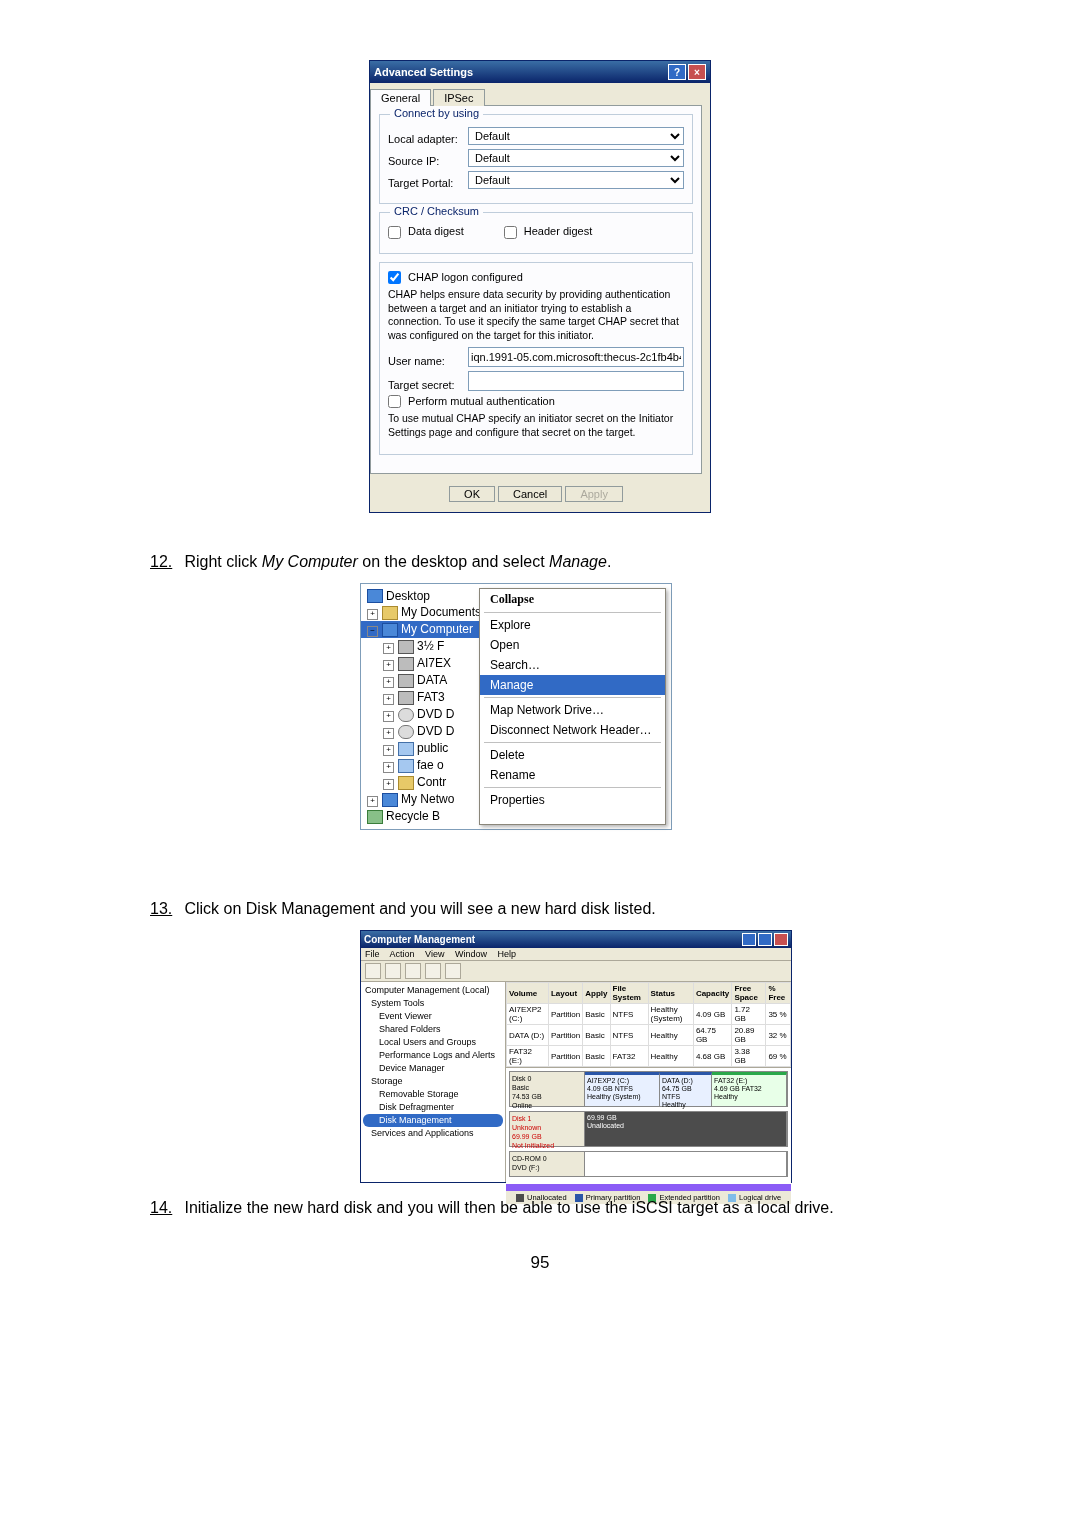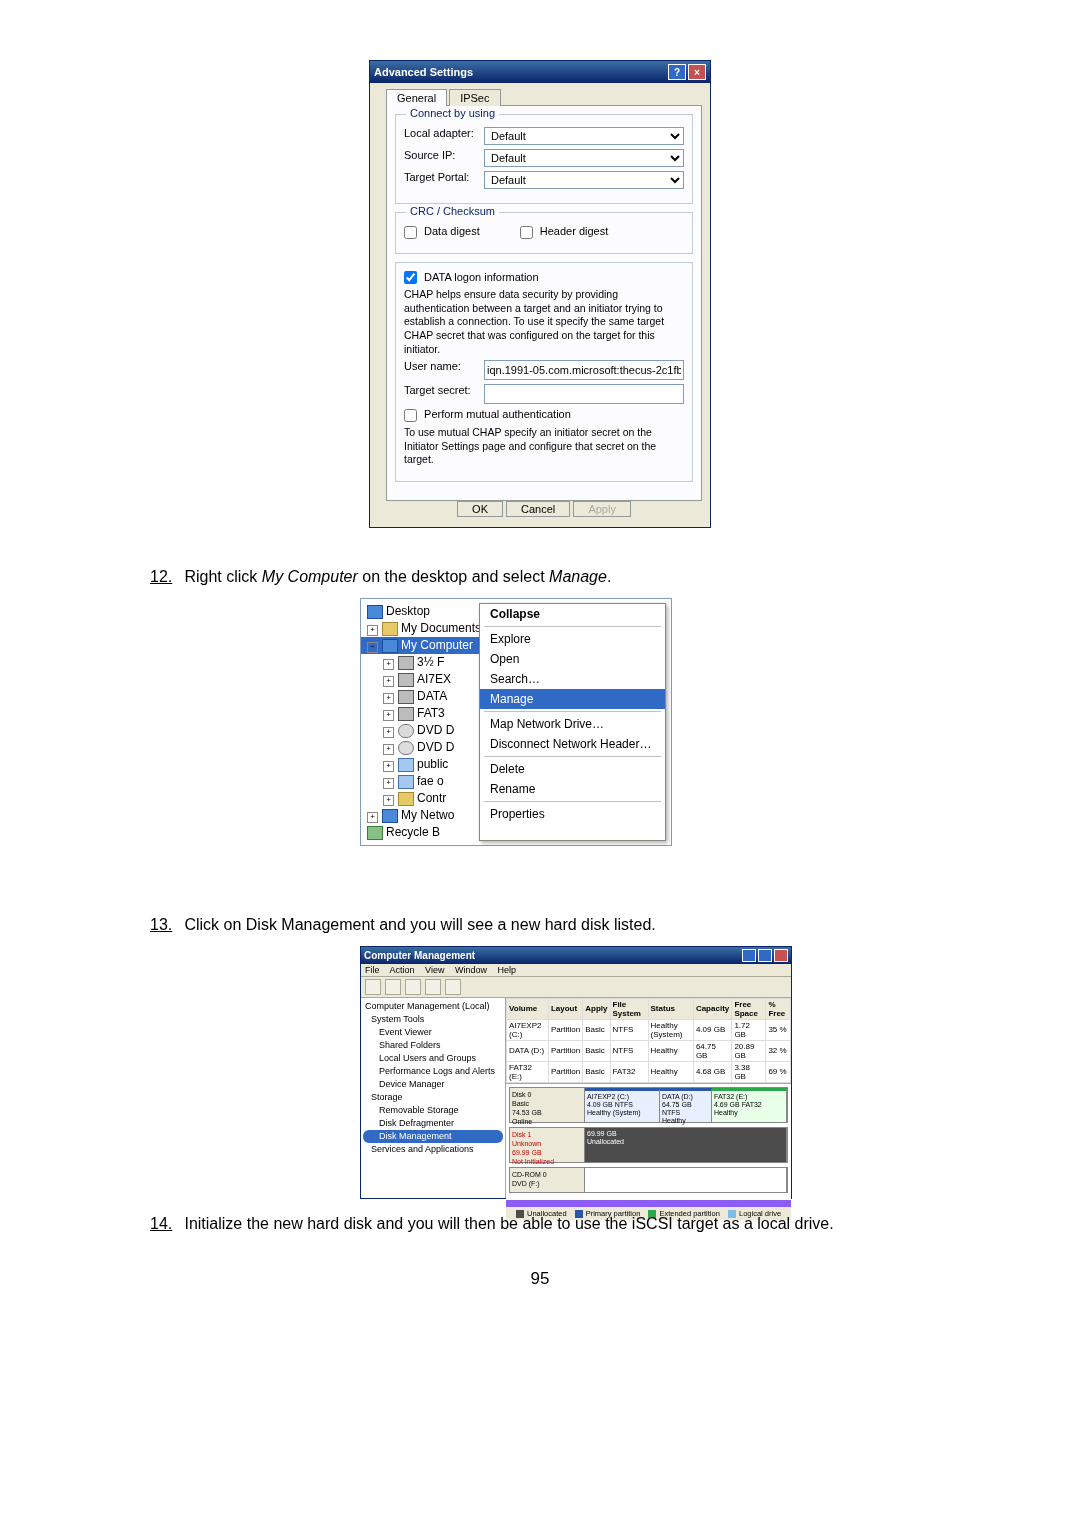--- a/index.html
+++ b/index.html
@@ -38,21 +38,21 @@
   color: #fff;
   font-size: 10px;
   display: inline-flex;
   align-items: center;
   justify-content: center;
   border: 1px solid #fff;
   margin-left: 2px;
 }
 .dialog1 .titlebar .tbbtn.help { background:#316ac5; }
 
-.dialog1 .body { padding: 6px 8px 10px 16px; }
+.dialog1 .body { padding: 6px 8px 10px 0; }
 .tabs { display:flex; }
 .tab {
   border:1px solid #919b9c;
   border-bottom:none;
   background:#ece9d8;
   padding:2px 10px;
   font-size:11px;
   margin-right:2px;
 }
 .tab.active { background:#fcfcfe; }
@@ -66,29 +66,29 @@
   border:1px solid #bfcddb;
   padding:8px 8px 10px 8px;
   margin-bottom:8px;
   position:relative;
 }
 .group > .legend {
   position:absolute; top:-8px; left:10px;
   background:#fcfcfe; padding:0 4px;
   color:#0a246a; font-size:11px;
 }
-.row { display:flex; align-items:flex-start; margin:4px 0; }
+.row { display:flex; align-items:flex-end; margin:4px 0; }
 .row .lab { width:80px; }
 .row select, .row input[type=text]{
   flex:1; border:1px solid #7f9db9; height:18px;
   font-size:11px; padding:0 2px; background:#fff;
 }
 .chkline { margin:4px 0; }
 .chkline input { vertical-align:middle; margin:0 4px 0 0; }
-.dialog-btns { text-align:center; margin-top:0; }
+.dialog-btns { text-align:center; margin-top:12px; }
 .dialog-btns button {
   font-size:11px; padding:1px 14px;
   background:#ece9d8; border:1px solid #919b9c;
 }
 .smalltxt { font-size:10.5px; color:#000; margin:4px 0; line-height:1.3; }
 
 
 .step { margin: 16px 0 12px 10px; font-family:Verdana,Arial,sans-serif; font-size:16px; }
 .step .num { display:inline-block; width:30px;text-decoration:underline; }
 .step em { font-style: italic; }
@@ -124,21 +124,21 @@
 .ctxmenu {
   border:1px solid #8a867a;
   background:#fff;
   width:185px;
   font-size:12px;
   box-shadow:2px 2px 4px rgba(0,0,0,.3);
 }
 .ctxmenu .mi {
   padding:3px 10px;
 }
-.ctxmenu .mi.bold { font-weight:bold; }
+.ctxmenu .mi.bold { font-weight:bold;font-family:Liberation Serif, serif; }
 .ctxmenu .mi.hl { background:#316ac5; color:#fff; }
 .ctxmenu hr { margin:2px 4px; border:none; border-top:1px solid #c0c0c0; }
 
 
 .cm {
   width: 430px;
   margin: 10px auto 10px 220px;
   border:1px solid #0a246a;
   font-size:9px;
   background:#fff;
@@ -242,21 +242,21 @@
             <label class="chkline">
               <input type="checkbox" style="">
               <span>Header digest</span>
             </label>
           </div>
         </div>
 
         <div class="group">
           <label class="chkline">
             <input type="checkbox" checked="" style="">
-            <span>DATA logon information</span>
+            <span>CHAP logon configured</span>
           </label>
           <div class="smalltxt">CHAP helps ensure data security by providing authentication between a target and an initiator trying to establish a connection. To use it specify the same target CHAP secret that was configured on the target for this initiator.</div>
           <div class="row">
             <span class="lab">User name:</span>
             <input type="text" value="iqn.1991-05.com.microsoft:thecus-2c1fb4b4.thecus." style="">
           </div>
           <div class="row">
             <span class="lab">Target secret:</span>
             <input type="text" style="">
           </div>

